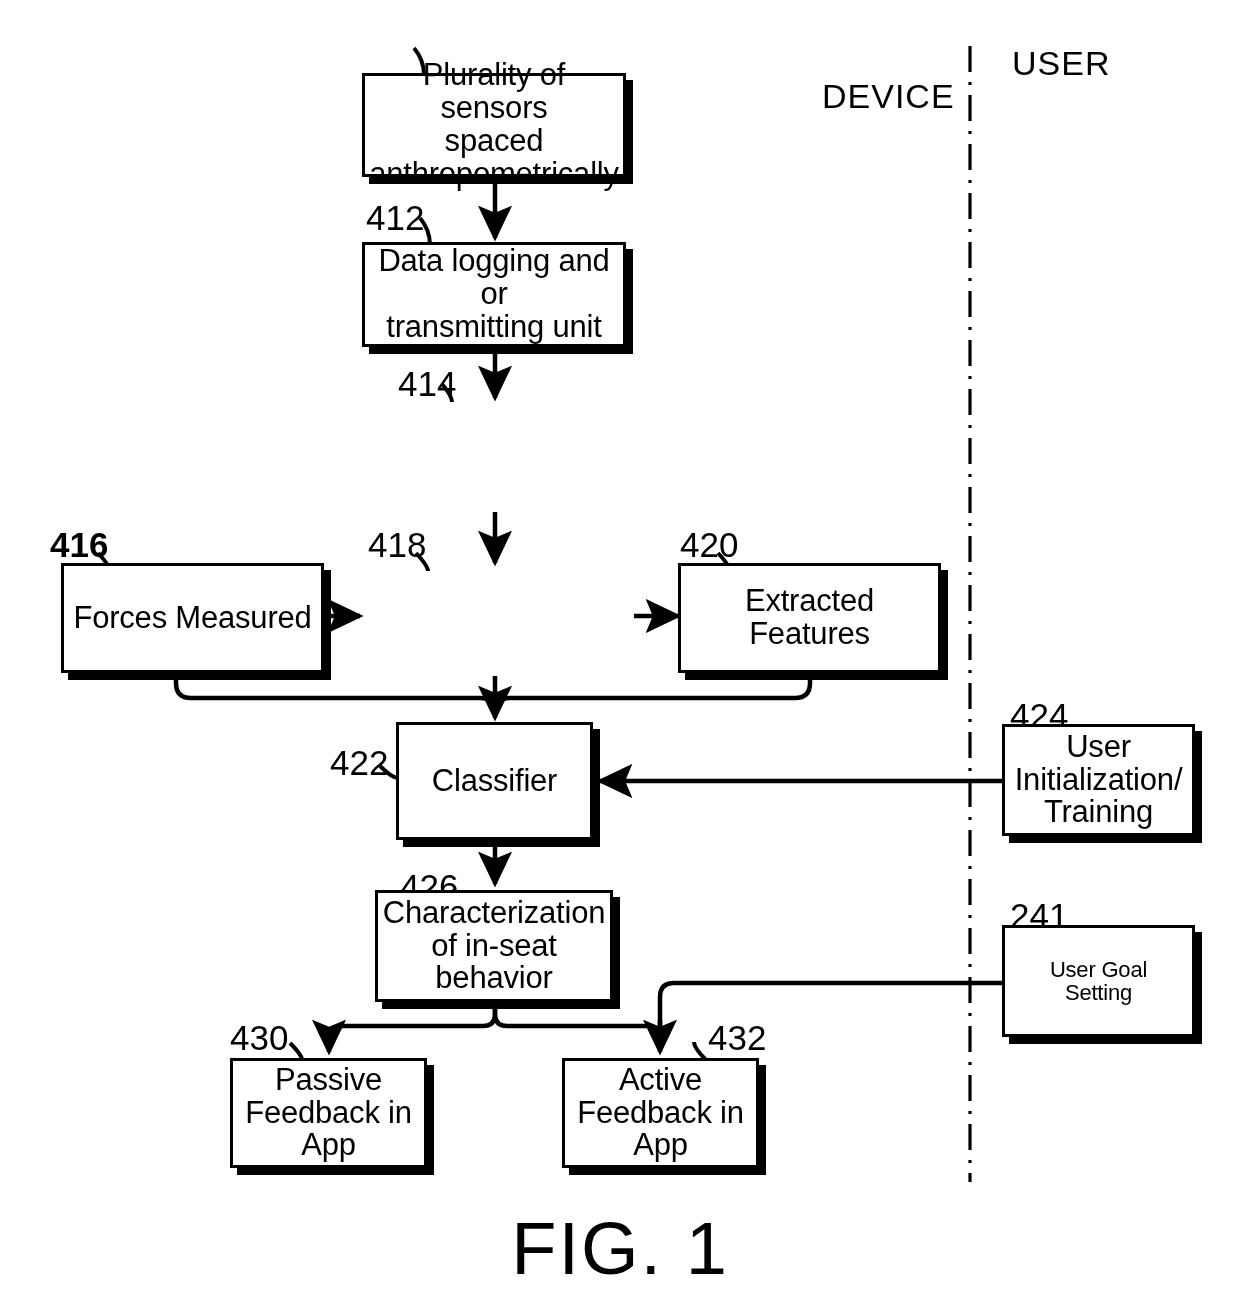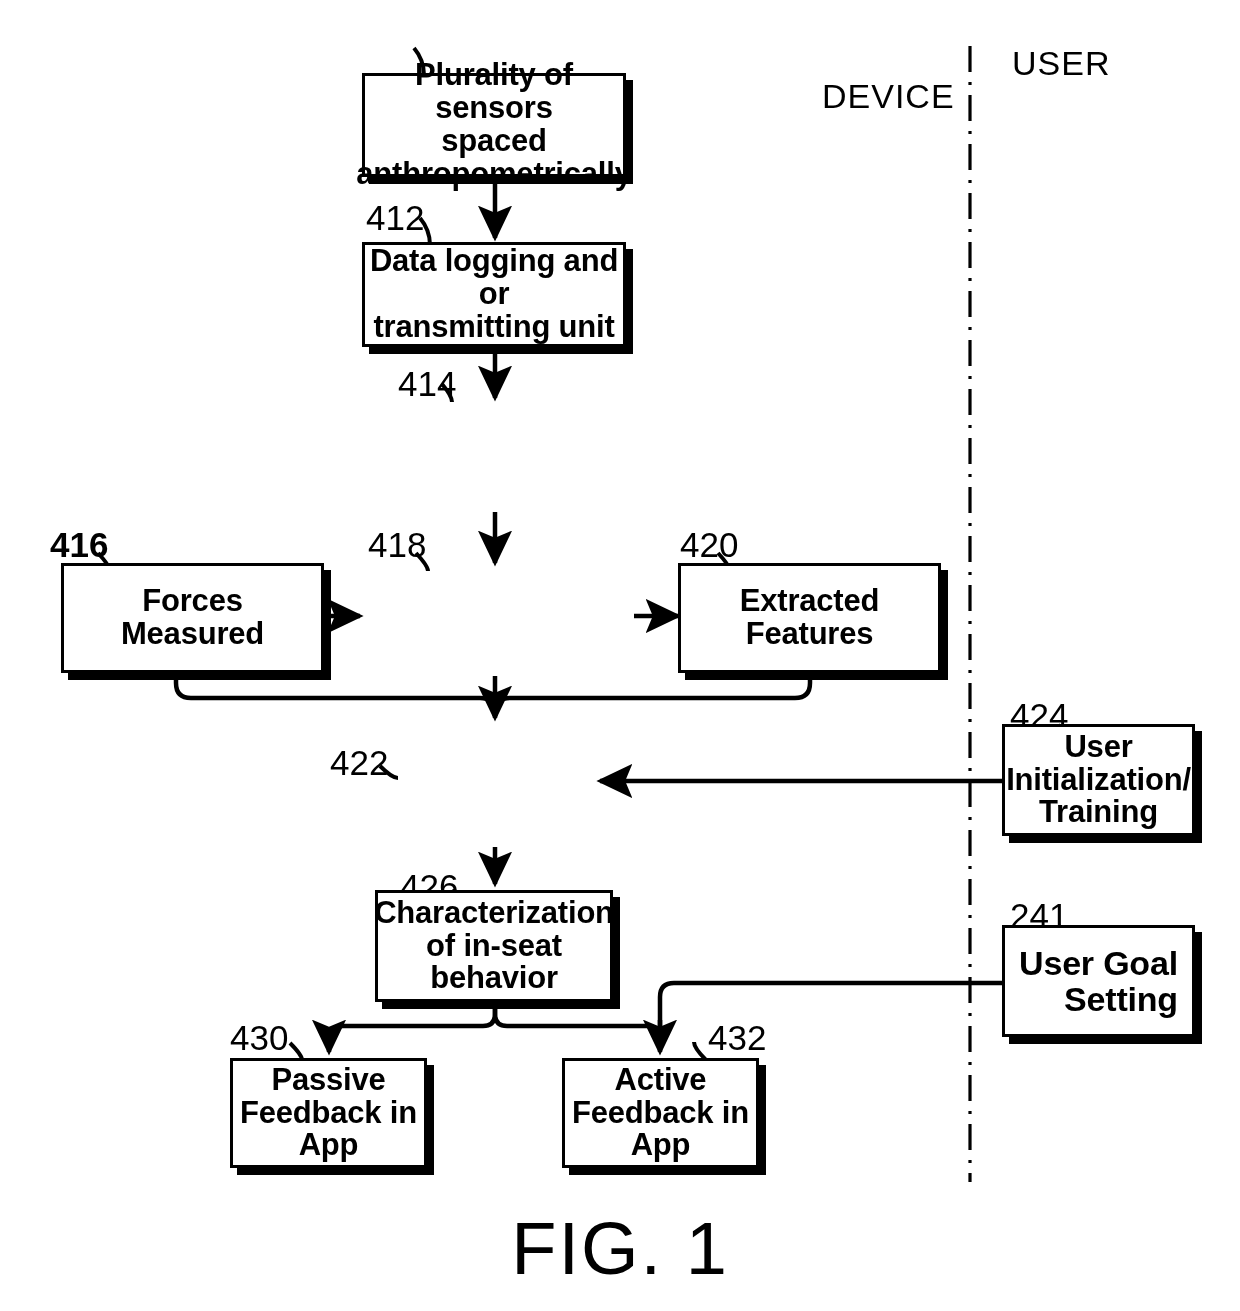--- a/index.html
+++ b/index.html
@@ -35,21 +35,20 @@
     align-items: center;
     justify-content: center;
     text-align: center;
     line-height: 1.06;
     letter-spacing: -0.2px;
   }
   .node-label {
     display: block;
     white-space: pre-line;
     padding: 0 4px;
-    font-weight: bold;
   }
   .ref-num {
     position: absolute;
     font-size: 35px;
     letter-spacing: 0px;
     line-height: 1;
     white-space: nowrap;
   }
   .lane-title {
     position: absolute;
@@ -155,34 +154,37 @@
 
   <div class="node-box" style="left:45px; top:563px; width:263px; height:110px; font-size:31px;margin-left:16px;">
     <span class="node-label">Forces Measured</span>
   </div>
 
 
   <div class="node-box" style="left:678px; top:563px; width:263px; height:110px; font-size:31px;">
     <span class="node-label">Extracted Features</span>
   </div>
 
+  <div class="node-box" style="left:396px; top:722px; width:197px; height:118px; font-size:31px;">
+    <span class="node-label">Classifier</span>
+  </div>
 
   <div class="node-box" style="left:1002px; top:724px; width:193px; height:112px; font-size:31px;">
     <span class="node-label">User
 Initialization/
 Training</span>
   </div>
 
   <div class="node-box" style="left:375px; top:890px; width:238px; height:112px; font-size:31px;">
     <span class="node-label">Characterization
 of in-seat
 behavior</span>
   </div>
 
-  <div class="node-box" style="left:1002px; top:925px; width:193px; height:112px; font-size:34px;text-align:right;">
+  <div class="node-box" style="left:1002px; top:925px; width:193px; height:112px; font-size:22px;">
     <span class="node-label">User Goal
 Setting</span>
   </div>
 
   <div class="node-box" style="left:230px; top:1058px; width:197px; height:110px; font-size:31px;">
     <span class="node-label">Passive
 Feedback in
 App</span>
   </div>
 

